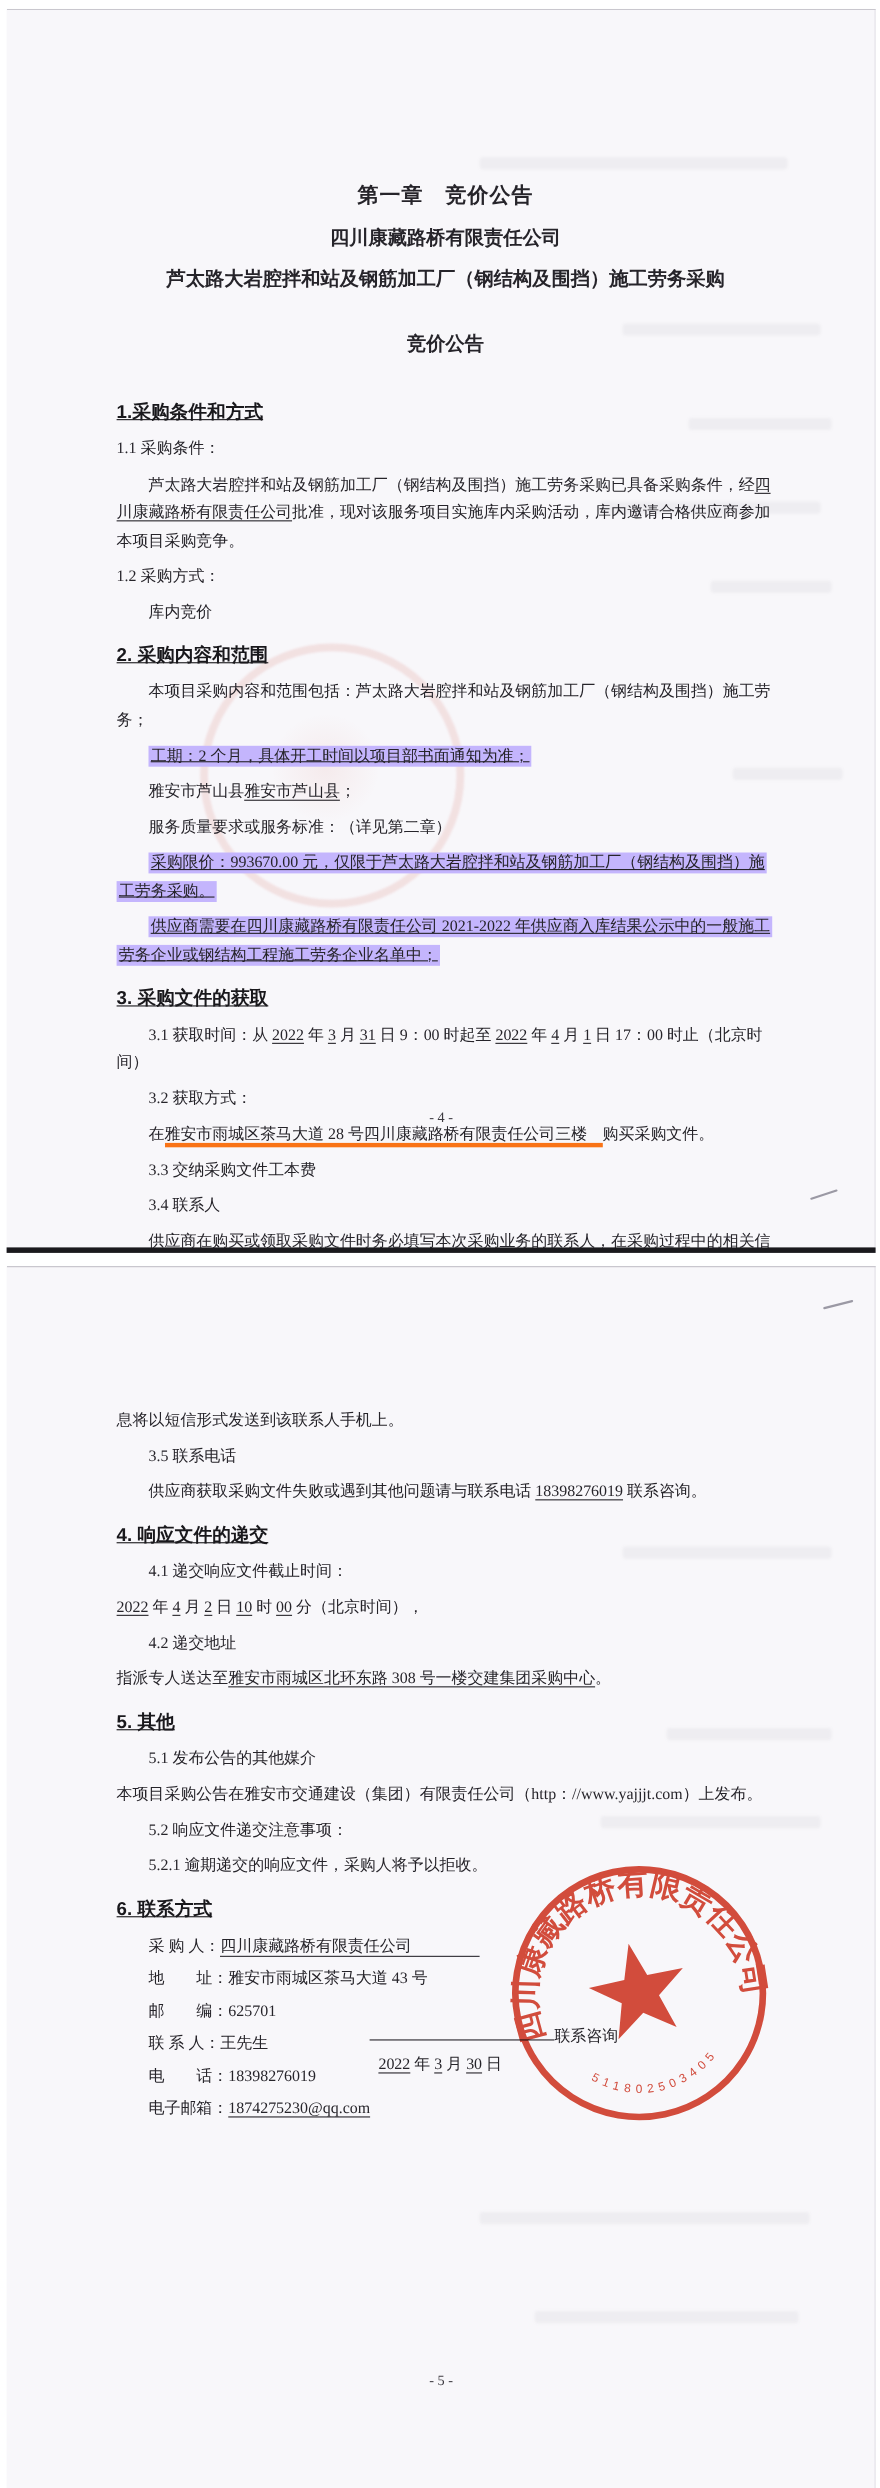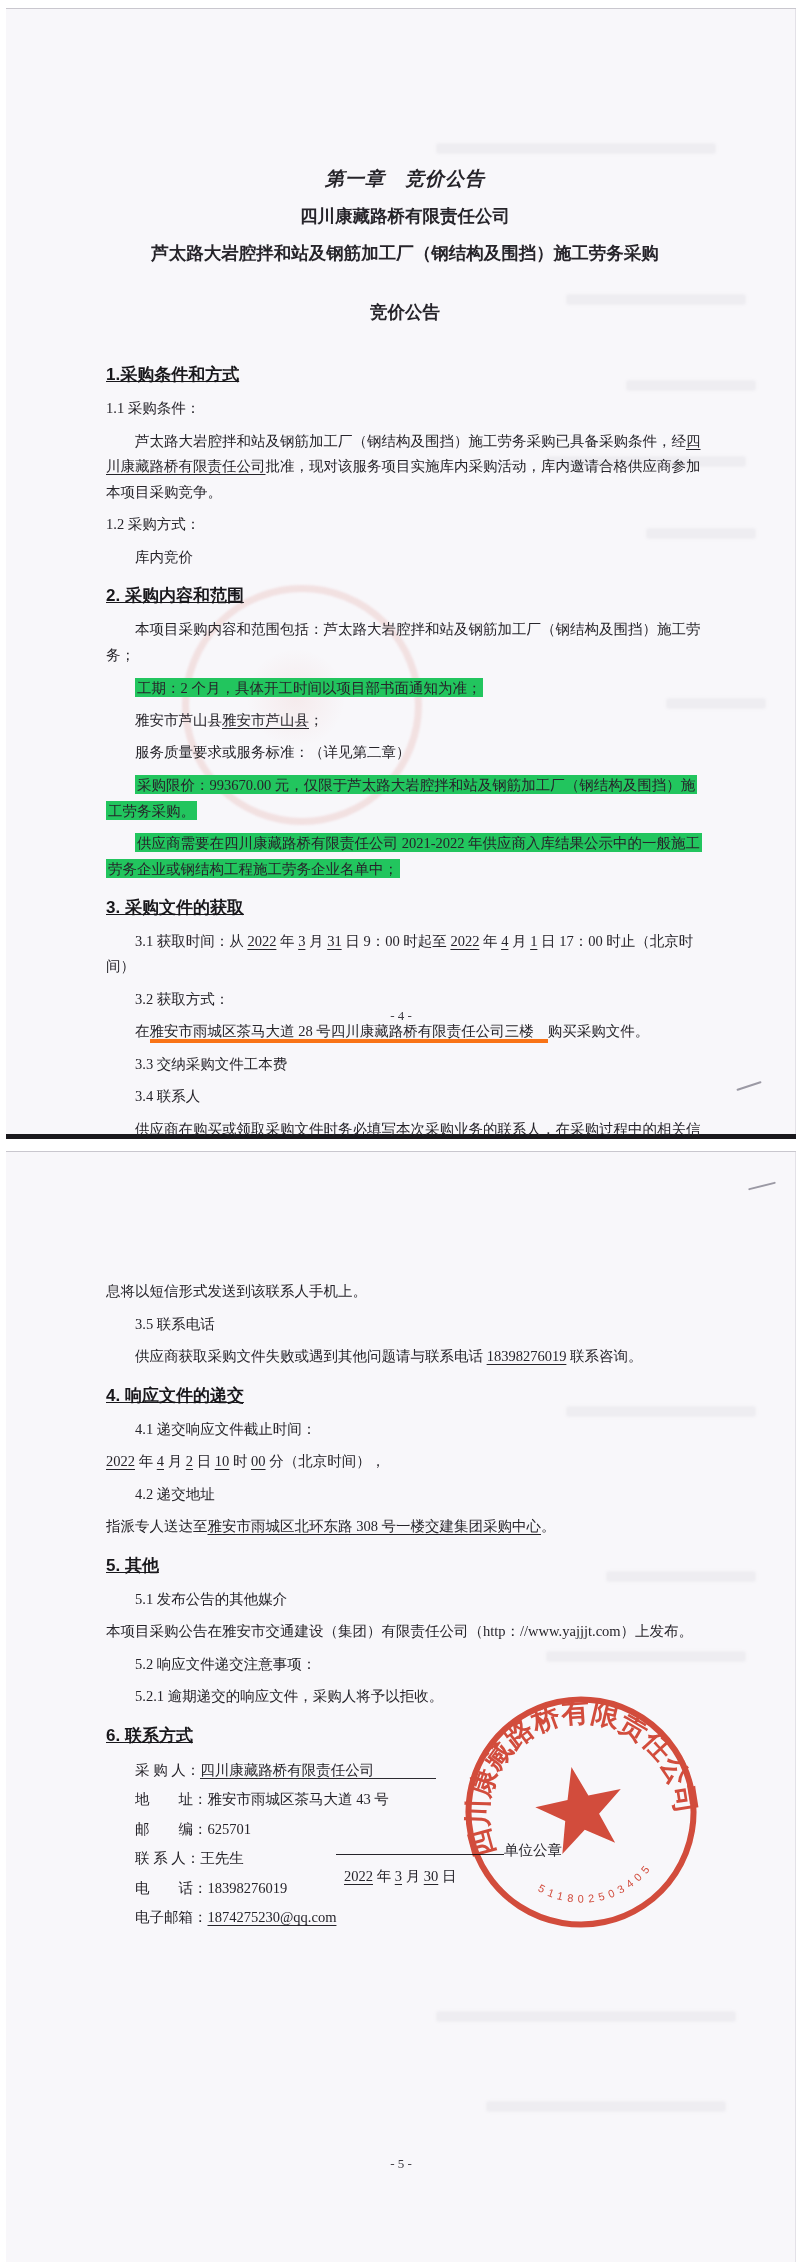--- a/index.html
+++ b/index.html
@@ -5,31 +5,31 @@
   html,body{margin:0;padding:0;width:800px;height:2262px;background:#ffffff;overflow:hidden;
     font-family:"Liberation Serif",serif;color:#26242a;}
   .page{position:absolute;left:6px;width:790px;background:#f8f7fa;
     box-shadow:inset 0 1px 0 #c9c7ce, inset -1px 0 0 #e3e1e7;}
   #page-1{top:8px;height:1126px;border-bottom:5px solid #1a191d;}
   #page-2{top:1151px;height:1111px;border-bottom:2px solid #d9d7dd;}
   .content{position:relative;padding:0 92px 0 100px;font-size:14.5px;line-height:25.5px;}
   #page-1 .content{padding-top:158px;}
   #page-2 .content{padding-top:128px;}
   .t-center{text-align:center;margin:0 0 12px 0;font-family:"Liberation Sans",sans-serif;font-weight:700;}
-  .t1{font-size:19px;letter-spacing:1px;font-style:italic;}
+  .t1{font-size:19px;letter-spacing:1px;}
   .t2,.t3,.t4{font-size:17.5px;}
   .t4{margin-bottom:38px;margin-top:33px;}
   h2.sec{font-family:"Liberation Sans",sans-serif;font-size:17px;font-weight:700;color:#19181c;
     margin:14px 0 9px 0;line-height:24px;text-decoration:underline;}
   p{margin:0 0 7px 0;}
   .ind{text-indent:2em;}
   .u{text-decoration:underline;text-underline-offset:3px;text-decoration-thickness:1px;}
   .u-pad{padding-right:14px;border-bottom:4px solid #f97316;text-decoration:none;}
   .u-wide{padding-right:62px;border-bottom:1.5px solid #2c2a30;text-decoration:none;}
-  mark.hl{background:#22c55e;color:inherit;padding:1.5px 2px;box-decoration-break:clone;
+  mark.hl{background:#c4b5fd;color:inherit;padding:1.5px 2px;box-decoration-break:clone;text-decoration:underline;
     -webkit-box-decoration-break:clone;}
   .footer-num{position:absolute;left:0;width:100%;text-align:center;font-size:13px;color:#3c3a40;}
   #page-1 .footer-num{top:1000px;}
   #page-2 .footer-num{top:1005px;}
   .contact-row{margin:0 0 2.5px 0;text-indent:2em;line-height:27px;}
   .sign-area{position:absolute;top:688px;left:330px;font-size:14.5px;}
   .blank-line{display:inline-block;width:168px;border-bottom:1.5px solid #26242a;height:15px;
     vertical-align:baseline;}
   .sign-date{position:absolute;top:716px;left:338px;font-size:14.5px;}
   .seal{position:absolute;top:540px;left:452px;width:246px;height:242px;
@@ -113,21 +113,21 @@
 
     <h2 class="sec">6. 联系方式</h2>
     <p class="contact-row"><span>采 购 人：</span><span class="u u-wide">四川康藏路桥有限责任公司</span></p>
     <p class="contact-row"><span>地　　址：</span><span>雅安市雨城区茶马大道 43 号</span></p>
     <p class="contact-row"><span>邮　　编：</span><span>625701</span></p>
     <p class="contact-row"><span>联 系 人：</span><span>王先生</span></p>
     <p class="contact-row"><span>电　　话：</span><span>18398276019</span></p>
     <p class="contact-row"><span>电子邮箱：</span><span class="u">1874275230@qq.com</span></p>
   </div>
 
-  <div class="sign-area"><span class="blank-line"></span><span>单位公章</span></div>
+  <div class="sign-area"><span class="blank-line"></span><span>联系咨询</span></div>
   <div class="sign-date"><span class="u">2022</span><span> 年 </span><span class="u">3</span><span> 月 </span><span class="u">30</span><span> 日</span></div>
 
   <div class="seal">
     <svg viewBox="0 0 200 200" width="246" height="242">
       <defs>
         <path id="arcTop" d="M 26 128 A 78 78 0 1 1 174 128" fill="none"></path>
         <path id="arcBottom" d="M 36 136 A 72 72 0 0 0 164 136" fill="none"></path>
       </defs>
       <circle cx="100" cy="100" r="93" fill="none" stroke="#d5402e" stroke-width="5"></circle>
       <polygon fill="#d5402e" points="100,62 108.8,87.9 136.1,88.3 114.3,104.6 122.3,130.7 100,115 77.7,130.7 85.7,104.6 63.9,88.3 91.2,87.9"></polygon>

